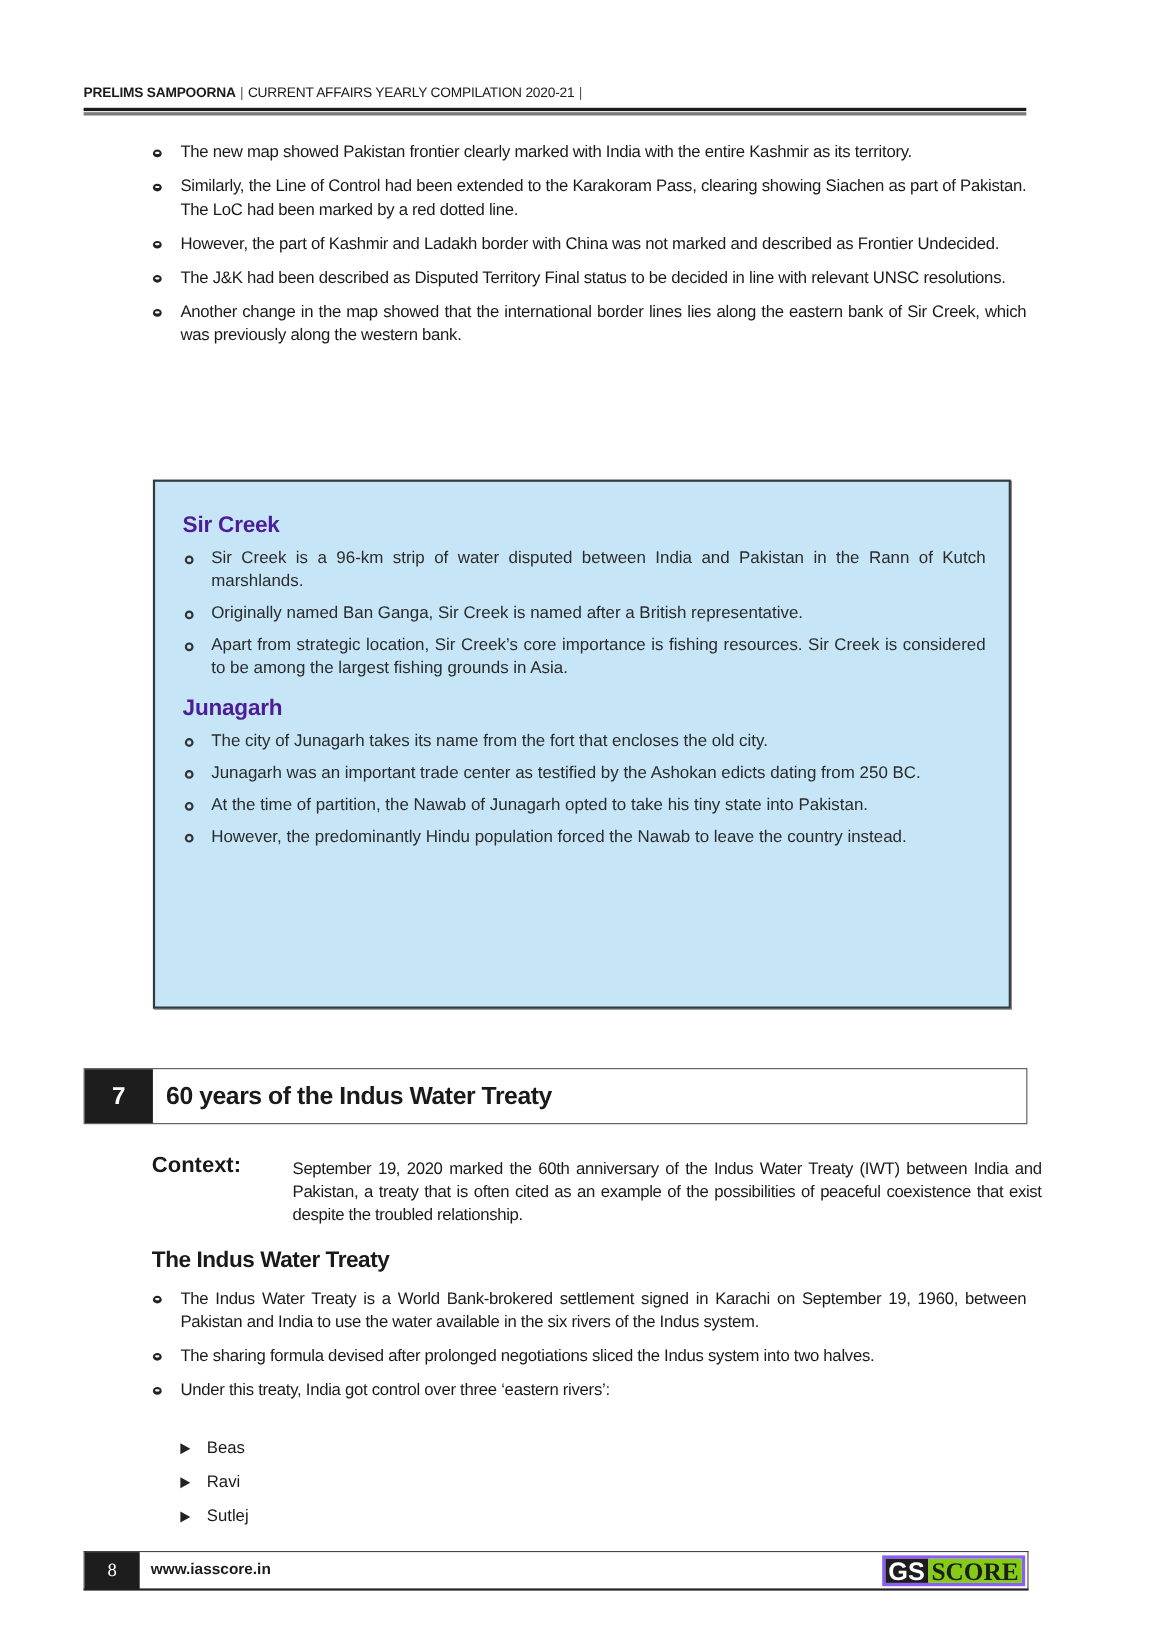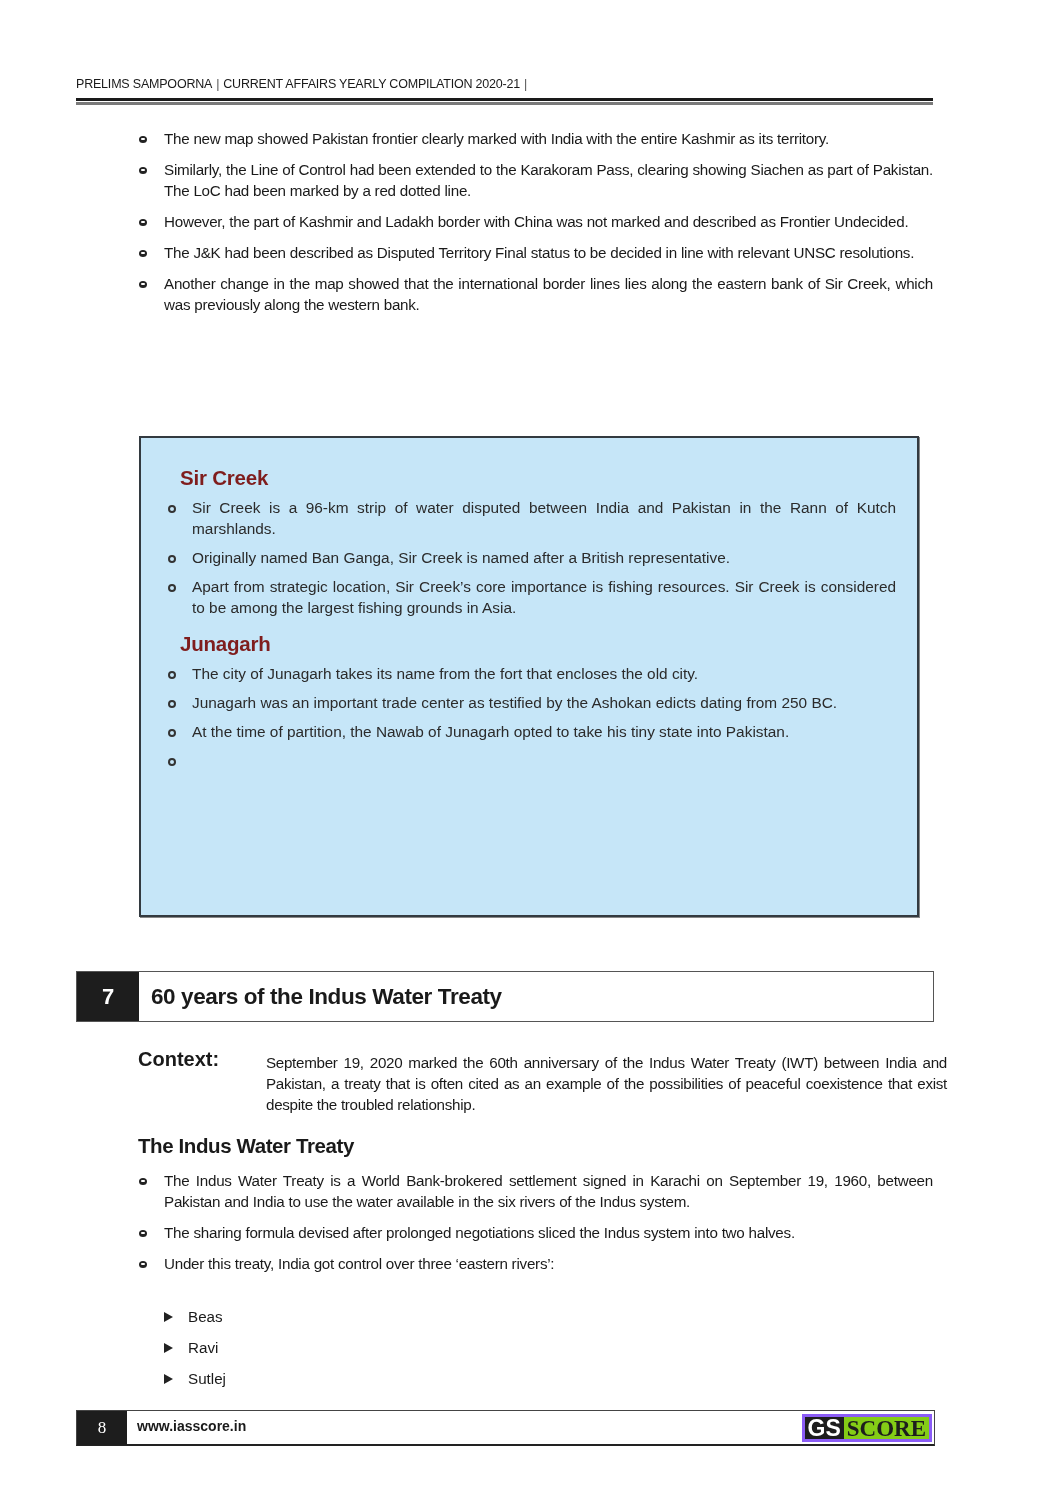--- a/index.html
+++ b/index.html
@@ -1,32 +1,32 @@
 <!DOCTYPE html>
 <html><head>
   <meta charset="utf-8">
   <style>
     * { box-sizing: border-box; margin: 0; padding: 0; }
     html, body { width: 1058px; height: 1497px; background: #ffffff; }
     body { position: relative; font-family: "Liberation Sans", sans-serif; color: #1a1a1a; overflow: hidden; }
 
     .header { position: absolute; left: 76px; top: 76px; width: 857px; }
     .header-text { font-size: 12.5px; letter-spacing: -0.2px; color: #1a1a1a; white-space: nowrap; line-height: 16px; }
-    .header-text .bold { font-weight: normal; }
+    .header-text .bold { font-weight: bold; }
     .header-text .sep { color: #555; padding: 0 4px; font-weight: normal; }
     .header-rule-thick { position: absolute; left: 0; top: 22px; width: 857px; height: 3px; background: #1a1a1a; }
     .header-rule-thin { position: absolute; left: 0; top: 26px; width: 857px; height: 3px; background: #7a7a7a; }
 
     .bullets { position: absolute; left: 137px; width: 796px; list-style: none; }
     .bullets li { position: relative; padding-left: 27px; font-size: 15.2px; line-height: 21px; text-align: justify; margin-bottom: 10px; letter-spacing: -0.25px; }
     .bullet-dot { position: absolute; left: 2px; top: 8px; width: 8px; height: 7px; border-radius: 50%; background: #222; }
     .bullet-dot::after { content: ""; position: absolute; left: 2px; top: 2px; width: 4px; height: 2px; background: #fff; border-radius: 1px; }
 
     .infobox { position: absolute; left: 139px; top: 436px; width: 780px; height: 481px; background: #c6e6f8; border: 2px solid #333a40; box-shadow: 1px 1px 0 #888; }
-    .infobox h3 { font-size: 20.5px; font-weight: bold; color: #7f1d1d; margin-left: 39px; line-height: 24px; letter-spacing: -0.2px; }
+    .infobox h3 { font-size: 20.5px; font-weight: bold; color: #4c1d95; margin-left: 25px; line-height: 24px; letter-spacing: -0.2px; }
     .box-list { list-style: none; margin-left: 25px; width: 730px; }
     .box-list li { position: relative; padding-left: 26px; font-size: 15.4px; line-height: 21px; color: #2b2b2b; text-align: justify; margin-bottom: 8px; letter-spacing: 0px; }
     .ring-dot { position: absolute; left: 2px; top: 8px; width: 8px; height: 8px; border-radius: 50%; border: 2px solid #333; background: transparent; }
 
     .section-bar { position: absolute; left: 76px; top: 971px; width: 858px; height: 51px; border: 1px solid #555; background: #fff; }
     .section-num { position: absolute; left: 0; top: 0; width: 62px; height: 49px; background: #1d1d1d; color: #fff; font-weight: bold; font-size: 22px; display: flex; align-items: center; justify-content: center; }
     .section-title { position: absolute; left: 74px; top: 0; height: 49px; display: flex; align-items: center; font-size: 22.5px; font-weight: bold; color: #1a1a1a; letter-spacing: -0.4px; }
 
     .context-label { position: absolute; left: 138px; top: 1048px; font-size: 20px; font-weight: bold; color: #1a1a1a; }
     .context-text { position: absolute; left: 266px; top: 1052px; width: 681px; font-size: 15.2px; line-height: 21px; text-align: justify; letter-spacing: -0.3px; color: #1a1a1a; }
@@ -68,21 +68,21 @@
   <ul class="box-list" style="margin-top:7px;">
     <li><span class="ring-dot"></span><span>Sir Creek is a 96-km strip of water disputed between India and Pakistan in the Rann of Kutch marshlands.</span></li>
     <li><span class="ring-dot"></span><span>Originally named Ban Ganga, Sir Creek is named after a British representative.</span></li>
     <li><span class="ring-dot"></span><span>Apart from strategic location, Sir Creek’s core importance is fishing resources. Sir Creek is considered to be among the largest fishing grounds in Asia.</span></li>
   </ul>
   <h3 style="margin-top:14px;">Junagarh</h3>
   <ul class="box-list" style="margin-top:7px;">
     <li><span class="ring-dot"></span><span>The city of Junagarh takes its name from the fort that encloses the old city.</span></li>
     <li><span class="ring-dot"></span><span>Junagarh was an important trade center as testified by the Ashokan edicts dating from 250 BC.</span></li>
     <li><span class="ring-dot"></span><span>At the time of partition, the Nawab of Junagarh opted to take his tiny state into Pakistan.</span></li>
-    <li><span class="ring-dot"></span></li>
+    <li><span class="ring-dot"></span><span>However, the predominantly Hindu population forced the Nawab to leave the country instead.</span></li>
   </ul>
 </div>
 
 <div class="section-bar">
   <div class="section-num">7</div>
   <div class="section-title">60 years of the Indus Water Treaty</div>
 </div>
 
 <div class="context-label">Context:</div>
 <div class="context-text">September 19, 2020 marked the 60th anniversary of the Indus Water Treaty (IWT) between India and Pakistan, a treaty that is often cited as an example of the possibilities of peaceful coexistence that exist despite the troubled relationship.</div>

